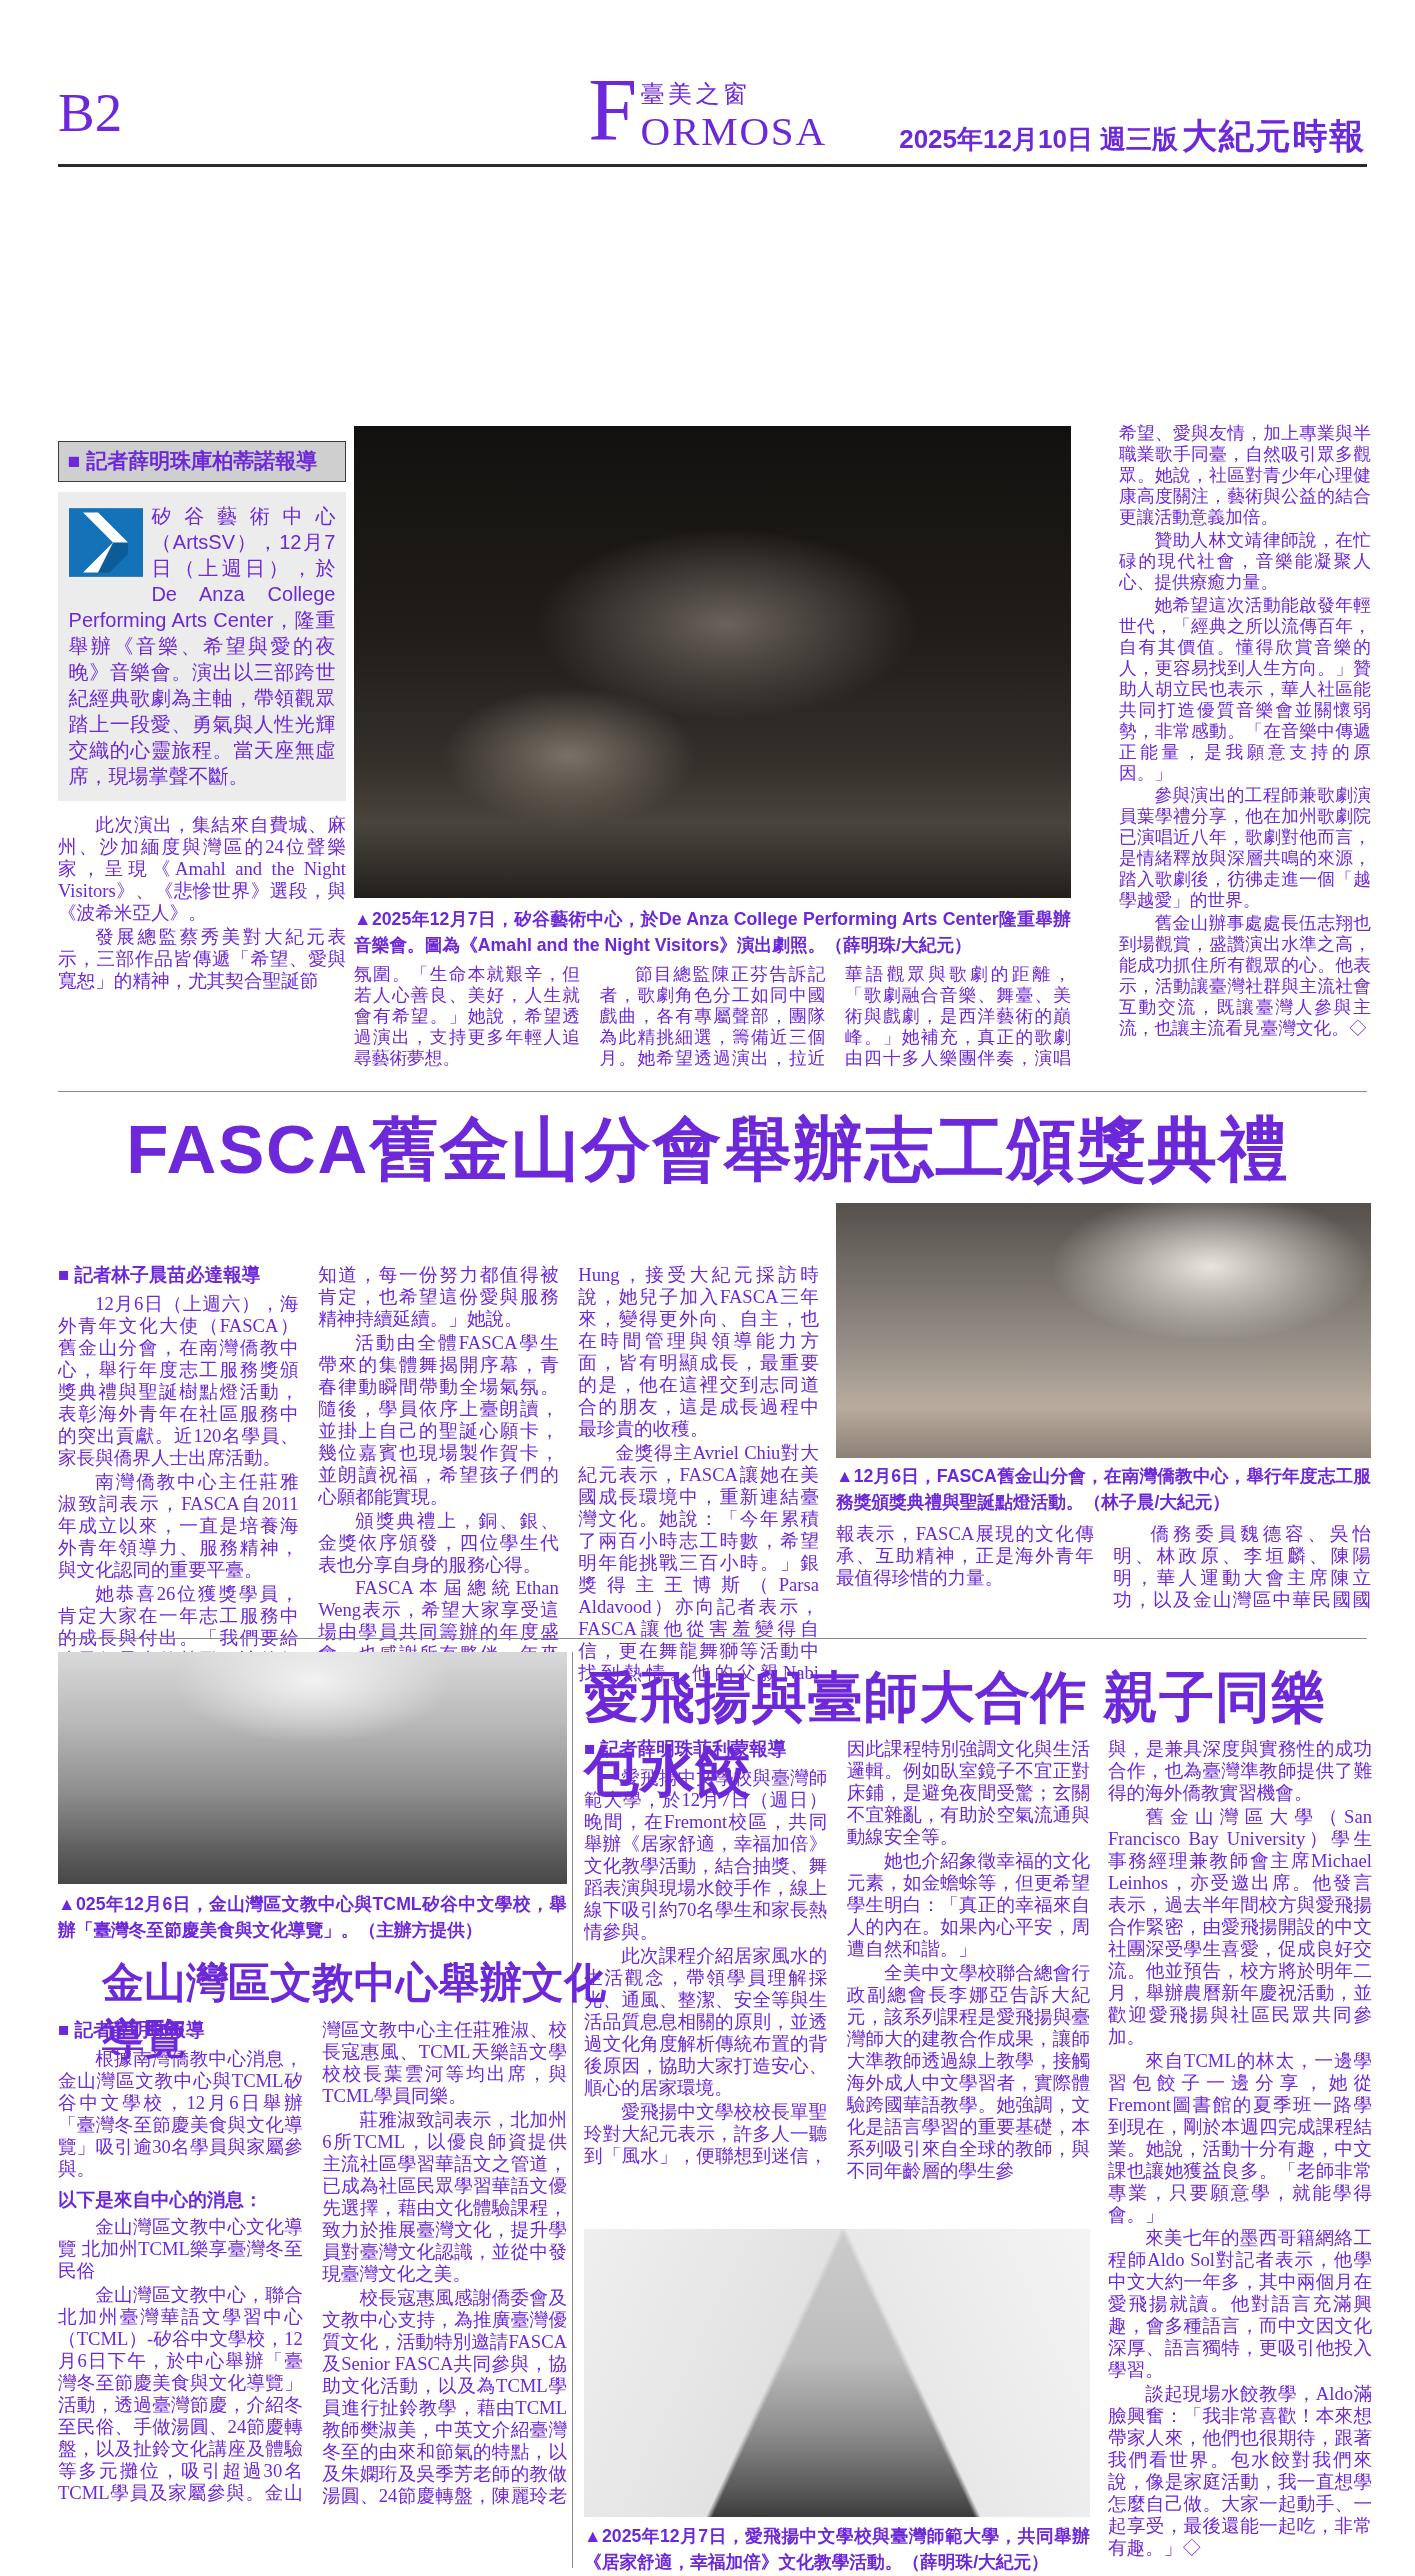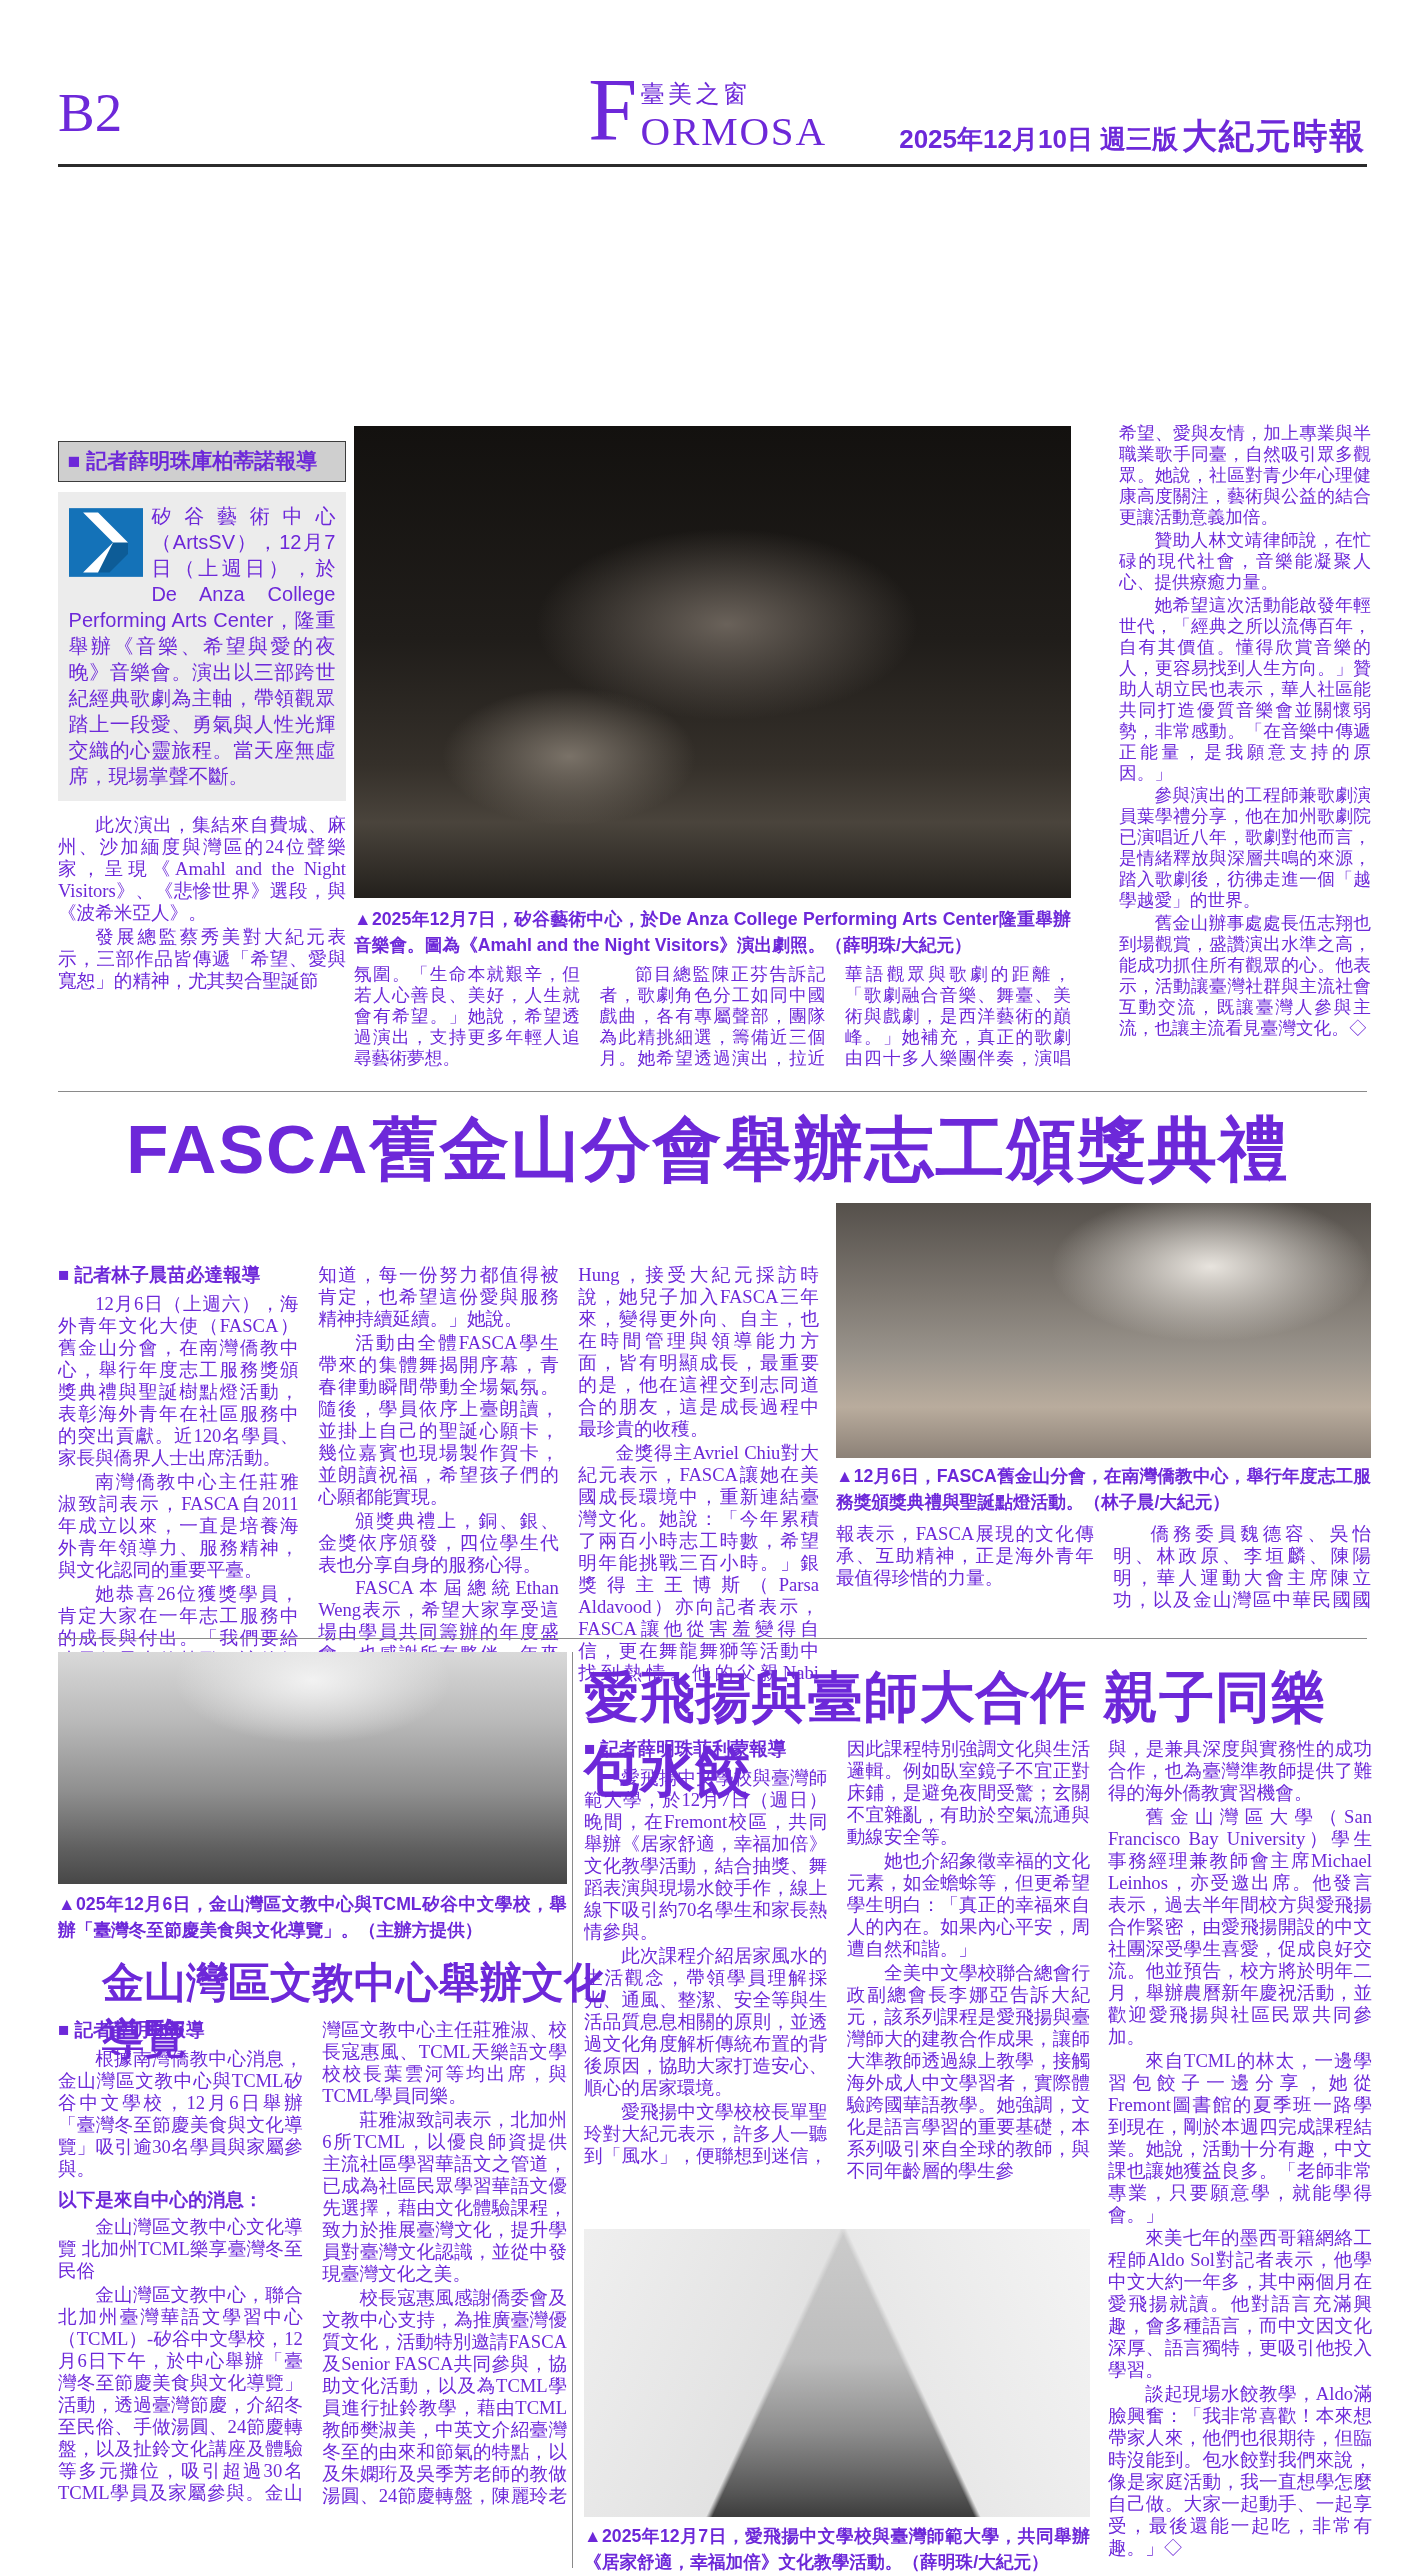--- a/index.html
+++ b/index.html
@@ -165,20 +165,20 @@
     <p>愛飛揚中文學校校長單聖玲對大紀元表示，許多人一聽到「風水」，便聯想到迷信，因此課程特別強調文化與生活邏輯。例如臥室鏡子不宜正對床鋪，是避免夜間受驚；玄關不宜雜亂，有助於空氣流通與動線安全等。</p>
     <p>她也介紹象徵幸福的文化元素，如金蟾蜍等，但更希望學生明白：「真正的幸福來自人的內在。如果內心平安，周遭自然和諧。」</p>
     <p>全美中文學校聯合總會行政副總會長李娜亞告訴大紀元，該系列課程是愛飛揚與臺灣師大的建教合作成果，讓師大準教師透過線上教學，接觸海外成人中文學習者，實際體驗跨國華語教學。她強調，文化是語言學習的重要基礎，本系列吸引來自全球的教師，與不同年齡層的學生參</p>
   </div>
 
   <div class="abs bodycol" style="left:1108px;top:1738px;width:264px;height:823px;">
     <p class="cont">與，是兼具深度與實務性的成功合作，也為臺灣準教師提供了難得的海外僑教實習機會。</p>
     <p>舊金山灣區大學（San Francisco Bay University）學生事務經理兼教師會主席Michael Leinhos，亦受邀出席。他發言表示，過去半年間校方與愛飛揚合作緊密，由愛飛揚開設的中文社團深受學生喜愛，促成良好交流。他並預告，校方將於明年二月，舉辦農曆新年慶祝活動，並歡迎愛飛揚與社區民眾共同參加。</p>
     <p>來自TCML的林太，一邊學習包餃子一邊分享，她從Fremont圖書館的夏季班一路學到現在，剛於本週四完成課程結業。她說，活動十分有趣，中文課也讓她獲益良多。「老師非常專業，只要願意學，就能學得會。」</p>
     <p>來美七年的墨西哥籍網絡工程師Aldo Sol對記者表示，他學中文大約一年多，其中兩個月在愛飛揚就讀。他對語言充滿興趣，會多種語言，而中文因文化深厚、語言獨特，更吸引他投入學習。</p>
-    <p>談起現場水餃教學，Aldo滿臉興奮：「我非常喜歡！本來想帶家人來，他們也很期待，但臨時沒能到。包水餃對我們來說，像是家庭活動，我一直想學怎麼自己做。大家一起動手、一起享受，最後還能一起吃，非常有趣。」◇</p>
+    <p>談起現場水餃教學，Aldo滿臉興奮：「我非常喜歡！本來想帶家人來，他們也很期待，跟著我們看世界。包水餃對我們來說，像是家庭活動，我一直想學怎麼自己做。大家一起動手、一起享受，最後還能一起吃，非常有趣。」◇</p>
   </div>
 
   <div class="abs photo photo-peak" style="left:584px;top:2229px;width:506px;height:288px;"></div>
   <div class="abs caption" style="left:584px;top:2523px;width:506px;">▲2025年12月7日，愛飛揚中文學校與臺灣師範大學，共同舉辦《居家舒適，幸福加倍》文化教學活動。（薛明珠/大紀元）</div>
 
 </div>
 
 
 </body></html>

